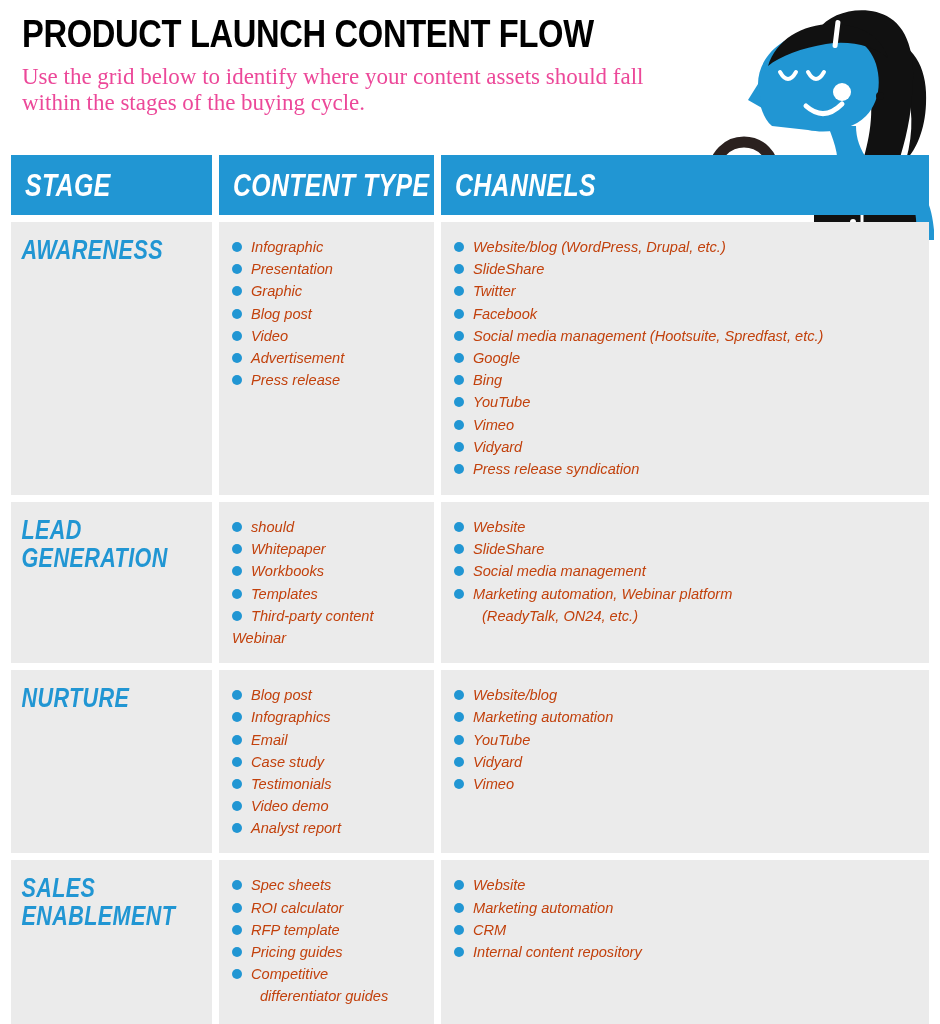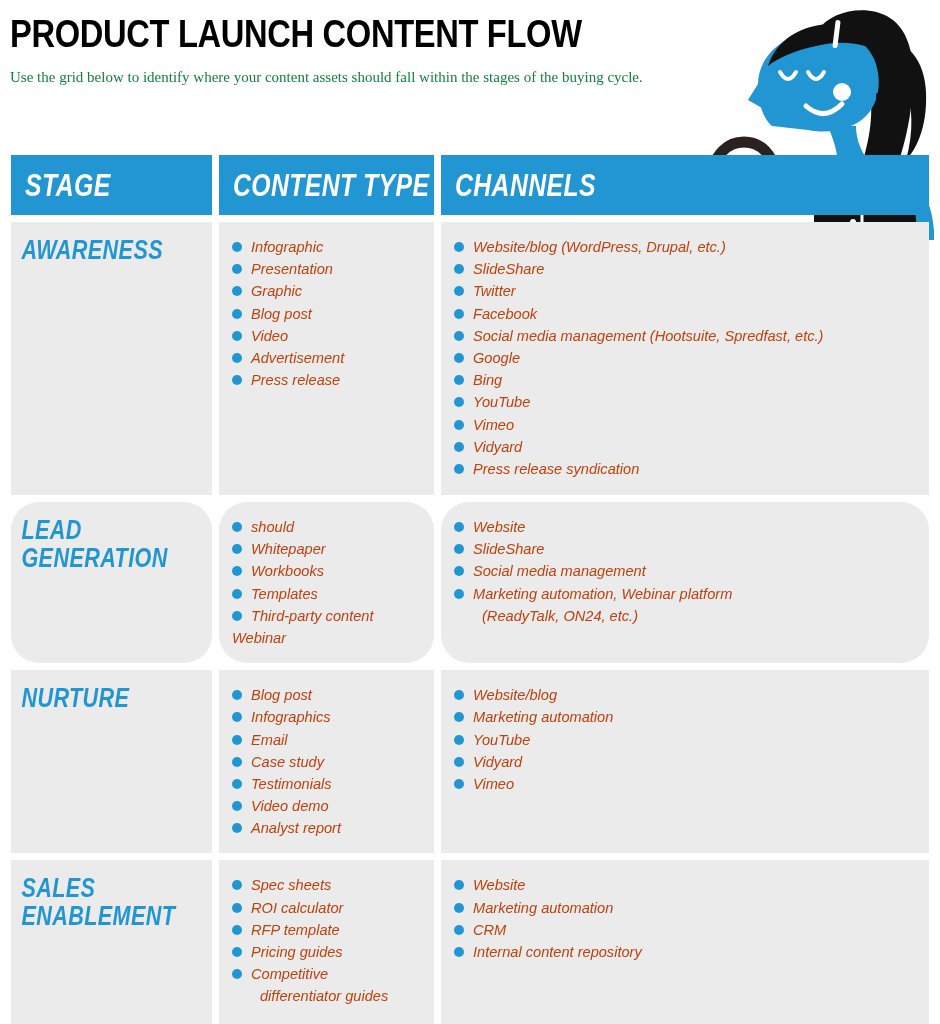--- a/index.html
+++ b/index.html
@@ -5,38 +5,38 @@
   * { margin:0; padding:0; box-sizing:border-box; }
   html, body {
     width:940px; height:1024px;
     background:#ffffff;
     font-family:"Liberation Sans", sans-serif;
     overflow:hidden;
   }
   .page { position:relative; width:940px; height:1024px; background:#fff; }
 
   
-  .head { position:absolute; left:10px; top:14px; width:700px; z-index:5; }
+  .head { position:absolute; left:22px; top:14px; width:700px; z-index:5; }
   .title {
     font-family:"Liberation Sans Narrow","Liberation Sans", sans-serif;
     font-weight:bold;
     font-size:38px;
     line-height:40px;
     letter-spacing:-0.4px;
     color:#000;
     transform:scaleX(0.86);
     transform-origin:left center;
     white-space:nowrap;
   }
   .subtitle {
     margin-top:10px;
     font-family:"Liberation Serif", serif;
-    font-size:15px;
+    font-size:23px;
     line-height:26px;
-    color:#15803d;
+    color:#ec4899;
     max-width:660px;
   }
 
   
   .illo { position:absolute; right:0; top:0; width:230px; height:240px; z-index:2; }
   .illo svg { display:block; }
 
   
   .grid { position:absolute; left:11px; top:155px; width:918px; z-index:4; }
 
@@ -60,21 +60,21 @@
     font-size:31px;
     line-height:31px;
     color:#ffffff;
     letter-spacing:0.5px;
     white-space:nowrap;
   }
 
   
   .brow .cell { padding:14px 16px 14px 0; }
   .brow.r1 .cell { min-height:273px; }
-  .brow.r2 .cell { min-height:148px;border-radius:28px; }
+  .brow.r2 .cell { min-height:148px; }
   .brow.r3 .cell { min-height:173px; }
   .brow.r4 .cell { min-height:175px; }
 
   .stage-label {
     padding-left:13px;
     font-family:"Liberation Sans Narrow","Liberation Sans", sans-serif;
     font-weight:bold;
     font-size:27px;
     line-height:28px;
     color:#2196d3;

